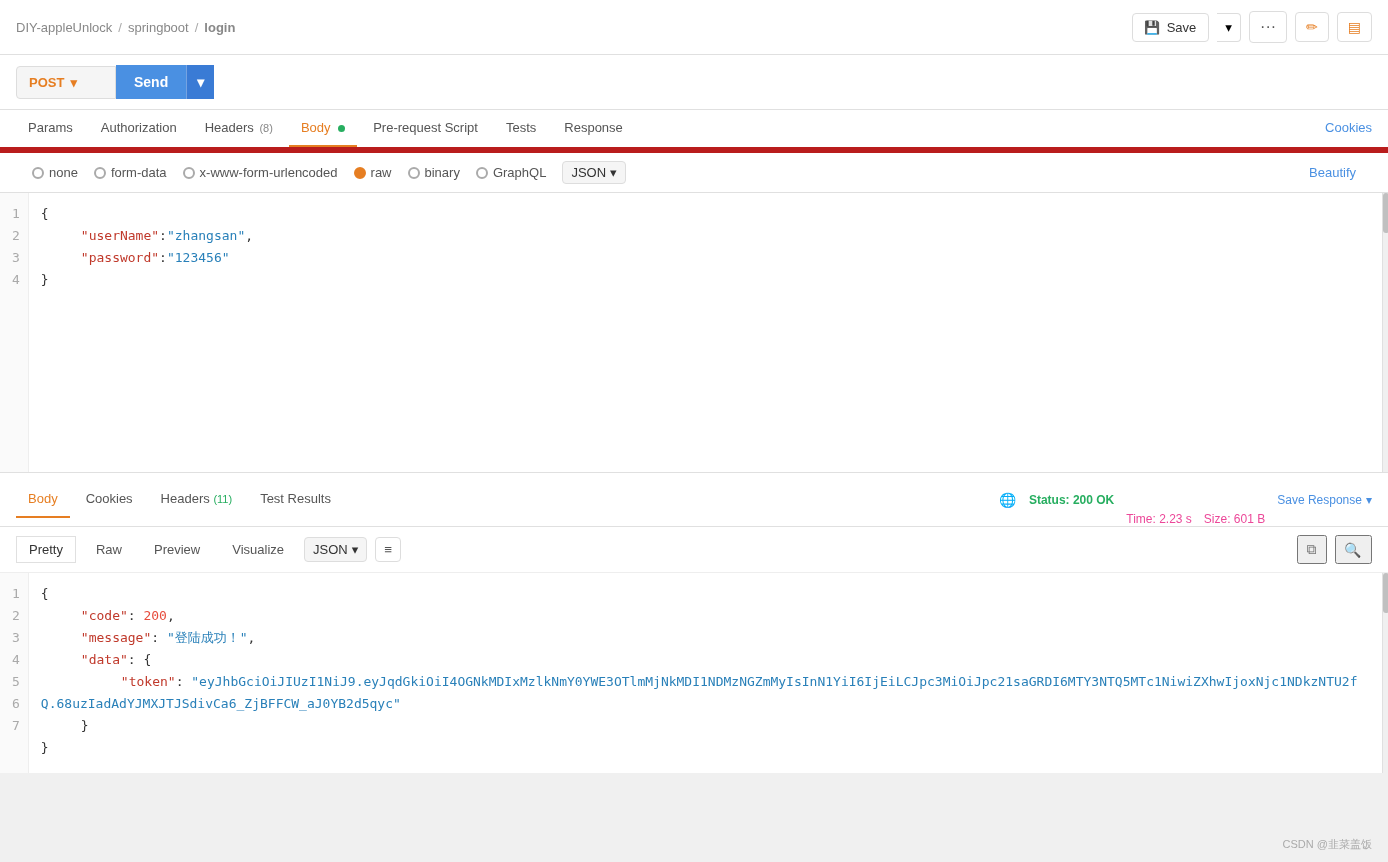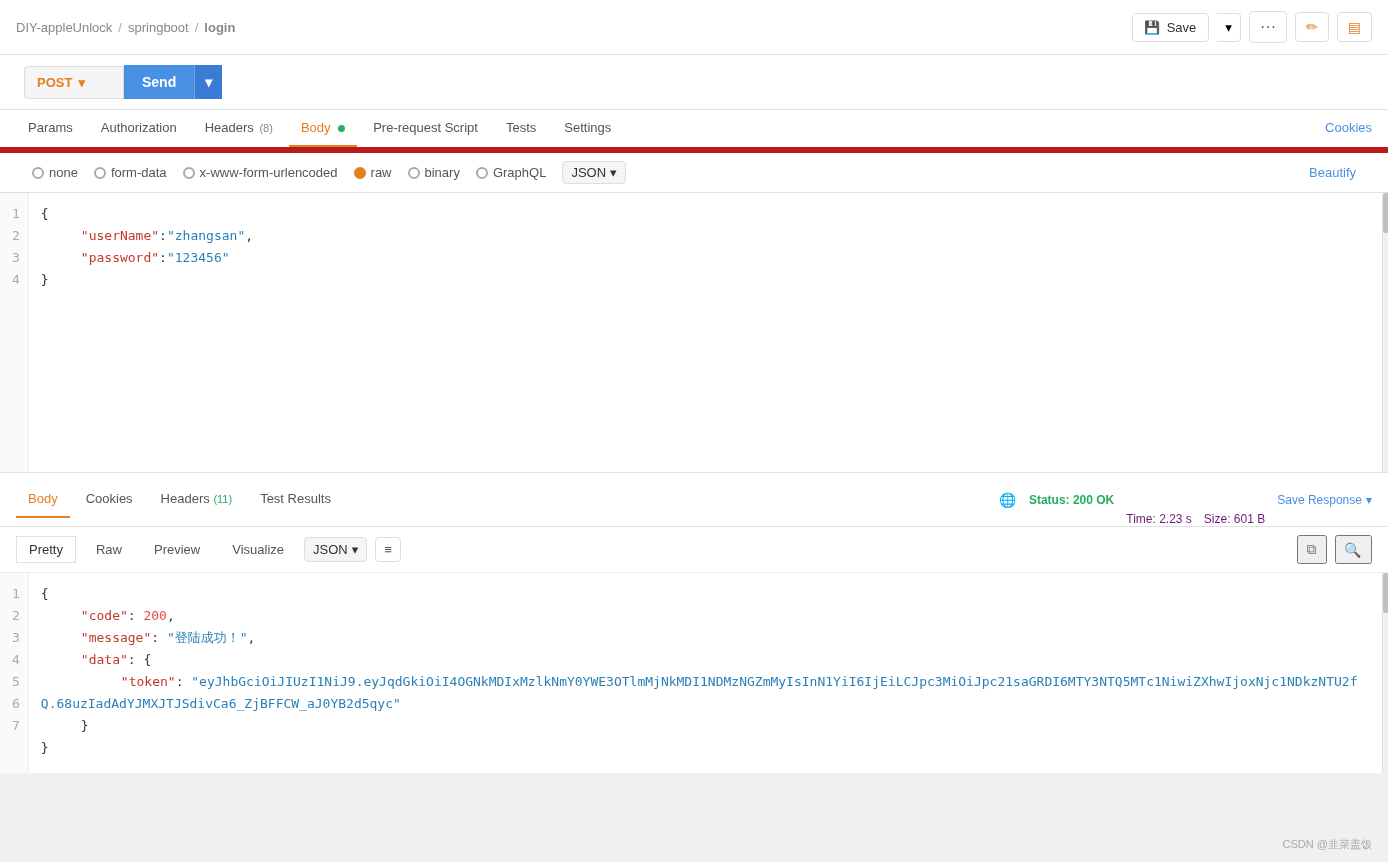--- a/index.html
+++ b/index.html
@@ -25,21 +25,21 @@
       background: #fff; border: 1px solid #ddd; border-radius: 4px;
       padding: 6px 10px; cursor: pointer; font-size: 16px; color: #555;
     }
     .edit-btn, .comment-btn {
       background: #fff; border: 1px solid #ddd; border-radius: 4px;
       padding: 6px 10px; cursor: pointer; font-size: 14px; color: #e67e22;
     }
 
     .request-bar {
       display: flex; align-items: center; gap: 0;
-      padding: 10px 24px; background: #fff; border-bottom: 1px solid #e0e0e0;
+      padding: 10px 16px; background: #fff; border-bottom: 1px solid #e0e0e0;
     }
     .method-select {
       display: flex; align-items: center; gap: 6px;
       background: #f5f5f5; border: 1px solid #ddd; border-radius: 4px 0 0 4px;
       padding: 8px 12px; cursor: pointer; font-size: 13px; font-weight: 600; color: #e67e22;
       min-width: 100px;
     }
     .url-input {
       flex: 1; border: 1px solid #ddd; border-left: none; border-radius: 0;
       padding: 8px 12px; font-size: 13px; color: #333; outline: none; background: #fff;
@@ -105,21 +105,21 @@
       padding: 0 16px; background: #fff; border-bottom: 1px solid #e0e0e0;
       gap: 4px;
     }
     .response-tab {
       padding: 10px 12px; cursor: pointer; font-size: 13px; color: #555;
       border-bottom: 2px solid transparent; white-space: nowrap;
     }
     .response-tab.active { color: #e67e22; border-bottom: 2px solid #e67e22; }
     .response-meta { margin-left: auto; display: flex; align-items: center; gap: 12px; font-size: 12px; }
     .status-ok { color: #27ae60; font-weight: 600; }
-    .meta-label { color: #701a75; margin-top: 39px; }
+    .meta-label { color: #ec4899; margin-top: 39px; }
     .save-response-btn { color: #4A90E2; cursor: pointer; display: flex; align-items: center; gap: 4px; }
     .globe-icon { color: #aaa; font-size: 14px; }
 
     .response-format-bar {
       display: flex; align-items: center; gap: 8px;
       padding: 8px 16px; background: #fff; border-bottom: 1px solid #eee;
     }
     .fmt-tab {
       padding: 5px 12px; cursor: pointer; font-size: 13px; color: #555;
       border-radius: 0;
@@ -210,21 +210,21 @@
     <span>Body</span>
     <span class="dot-green"></span>
   </div>
   <div class="tab">
     <span>Pre-request Script</span>
   </div>
   <div class="tab">
     <span>Tests</span>
   </div>
   <div class="tab">
-    <span>Settings</span>
+    <span>Response</span>
   </div>
   <div class="cookies-link">Cookies</div>
 </div>
 
 <div class="body-options">
   <label class="radio-opt">
     <span class="radio-dot"></span>
     <span>none</span>
   </label>
   <label class="radio-opt">

